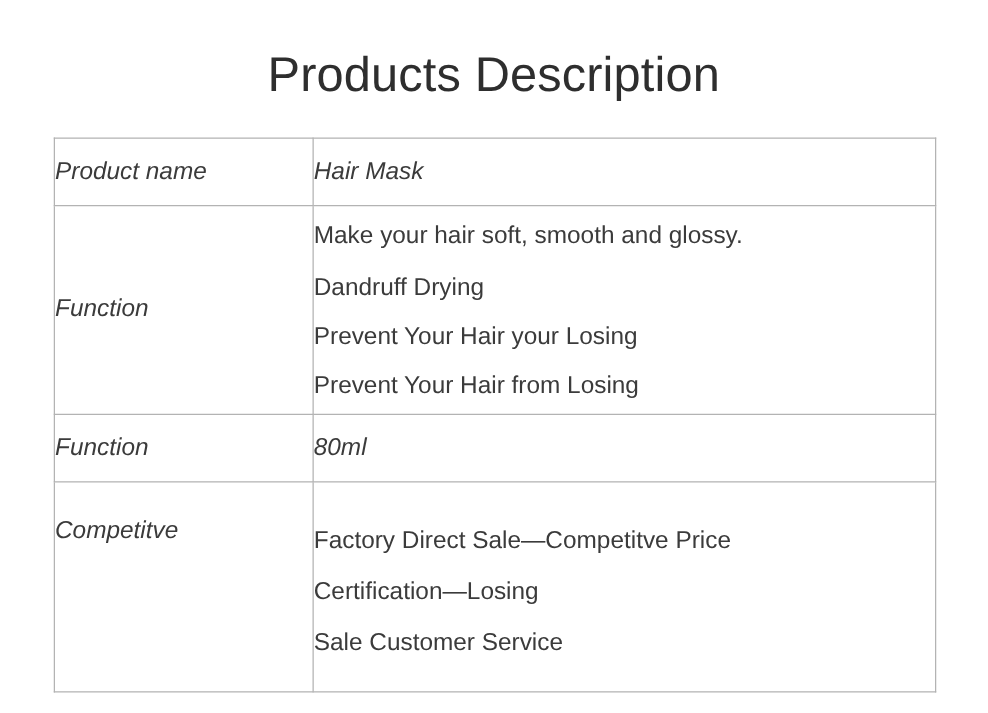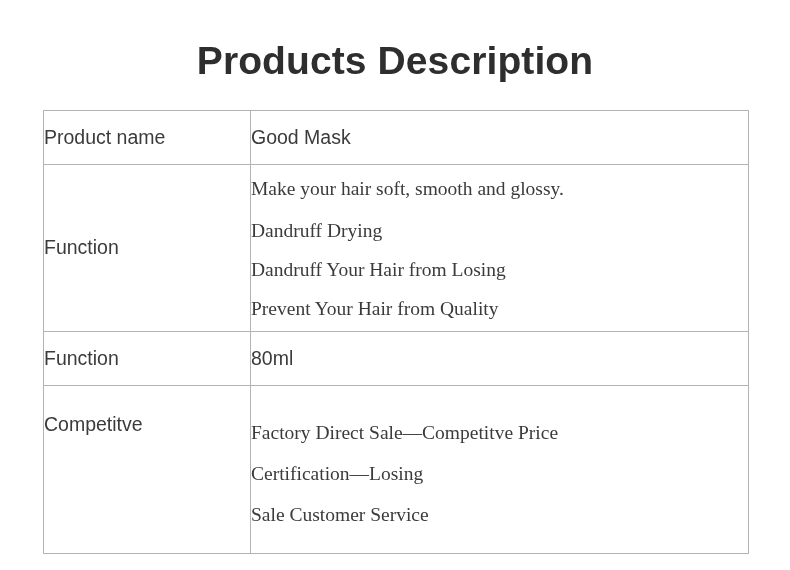--- a/index.html
+++ b/index.html
@@ -20,21 +20,21 @@
     height: 570px;
     background: #ffffff;
   }
   .page-title {
     position: absolute;
     left: 0;
     top: 36px;
     width: 790px;
     text-align: center;
     font-size: 39px;
-    font-weight: 700;
+    font-weight: 400;
     color: #2e2e2e;
     letter-spacing: 0.1px;
     line-height: 50px;
     white-space: nowrap;
   }
   .spec-table {
     position: absolute;
     left: 43px;
     top: 110px;
     width: 705px;
@@ -84,30 +84,30 @@
   .line-list {
     margin: 0;
     padding: 0;
     list-style: none;
   }
   .line-list li {
     margin: 0;
     padding: 0;
     line-height: 39px;
     white-space: nowrap;
-    font-family: Liberation Serif, serif;
   }
   .row-function .line-list li:first-child {
     padding-bottom: 3px;
   }
   .row-advantages .line-list li {
     line-height: 41px;
   }
   .single-line {
     white-space: nowrap;
+    font-style: italic;
   }
 </style>
 </head>
 <body>
 
 <div class="page">
 
   <div class="page-title">Products Description</div>
 
   <table class="spec-table">
@@ -115,34 +115,34 @@
       <col class="col-label">
       <col class="col-value">
     </colgroup>
     <tbody>
 
       <tr class="row-name">
         <td class="cell-label">
           <span class="single-line">Product name</span>
         </td>
         <td class="cell-value">
-          <span class="single-line">Good Mask</span>
+          <span class="single-line">Hair Mask</span>
         </td>
       </tr>
 
       <tr class="row-function">
         <td class="cell-label">
           <span class="single-line">Function</span>
         </td>
         <td class="cell-value">
           <ul class="line-list">
             <li>Make your hair soft, smooth and glossy.</li>
             <li>Dandruff Drying</li>
-            <li>Dandruff Your Hair from Losing</li>
-            <li>Prevent Your Hair from Quality</li>
+            <li>Prevent Your Hair your Losing</li>
+            <li>Prevent Your Hair from Losing</li>
           </ul>
         </td>
       </tr>
 
       <tr class="row-volume">
         <td class="cell-label">
           <span class="single-line">Function</span>
         </td>
         <td class="cell-value">
           <span class="single-line">80ml</span>

